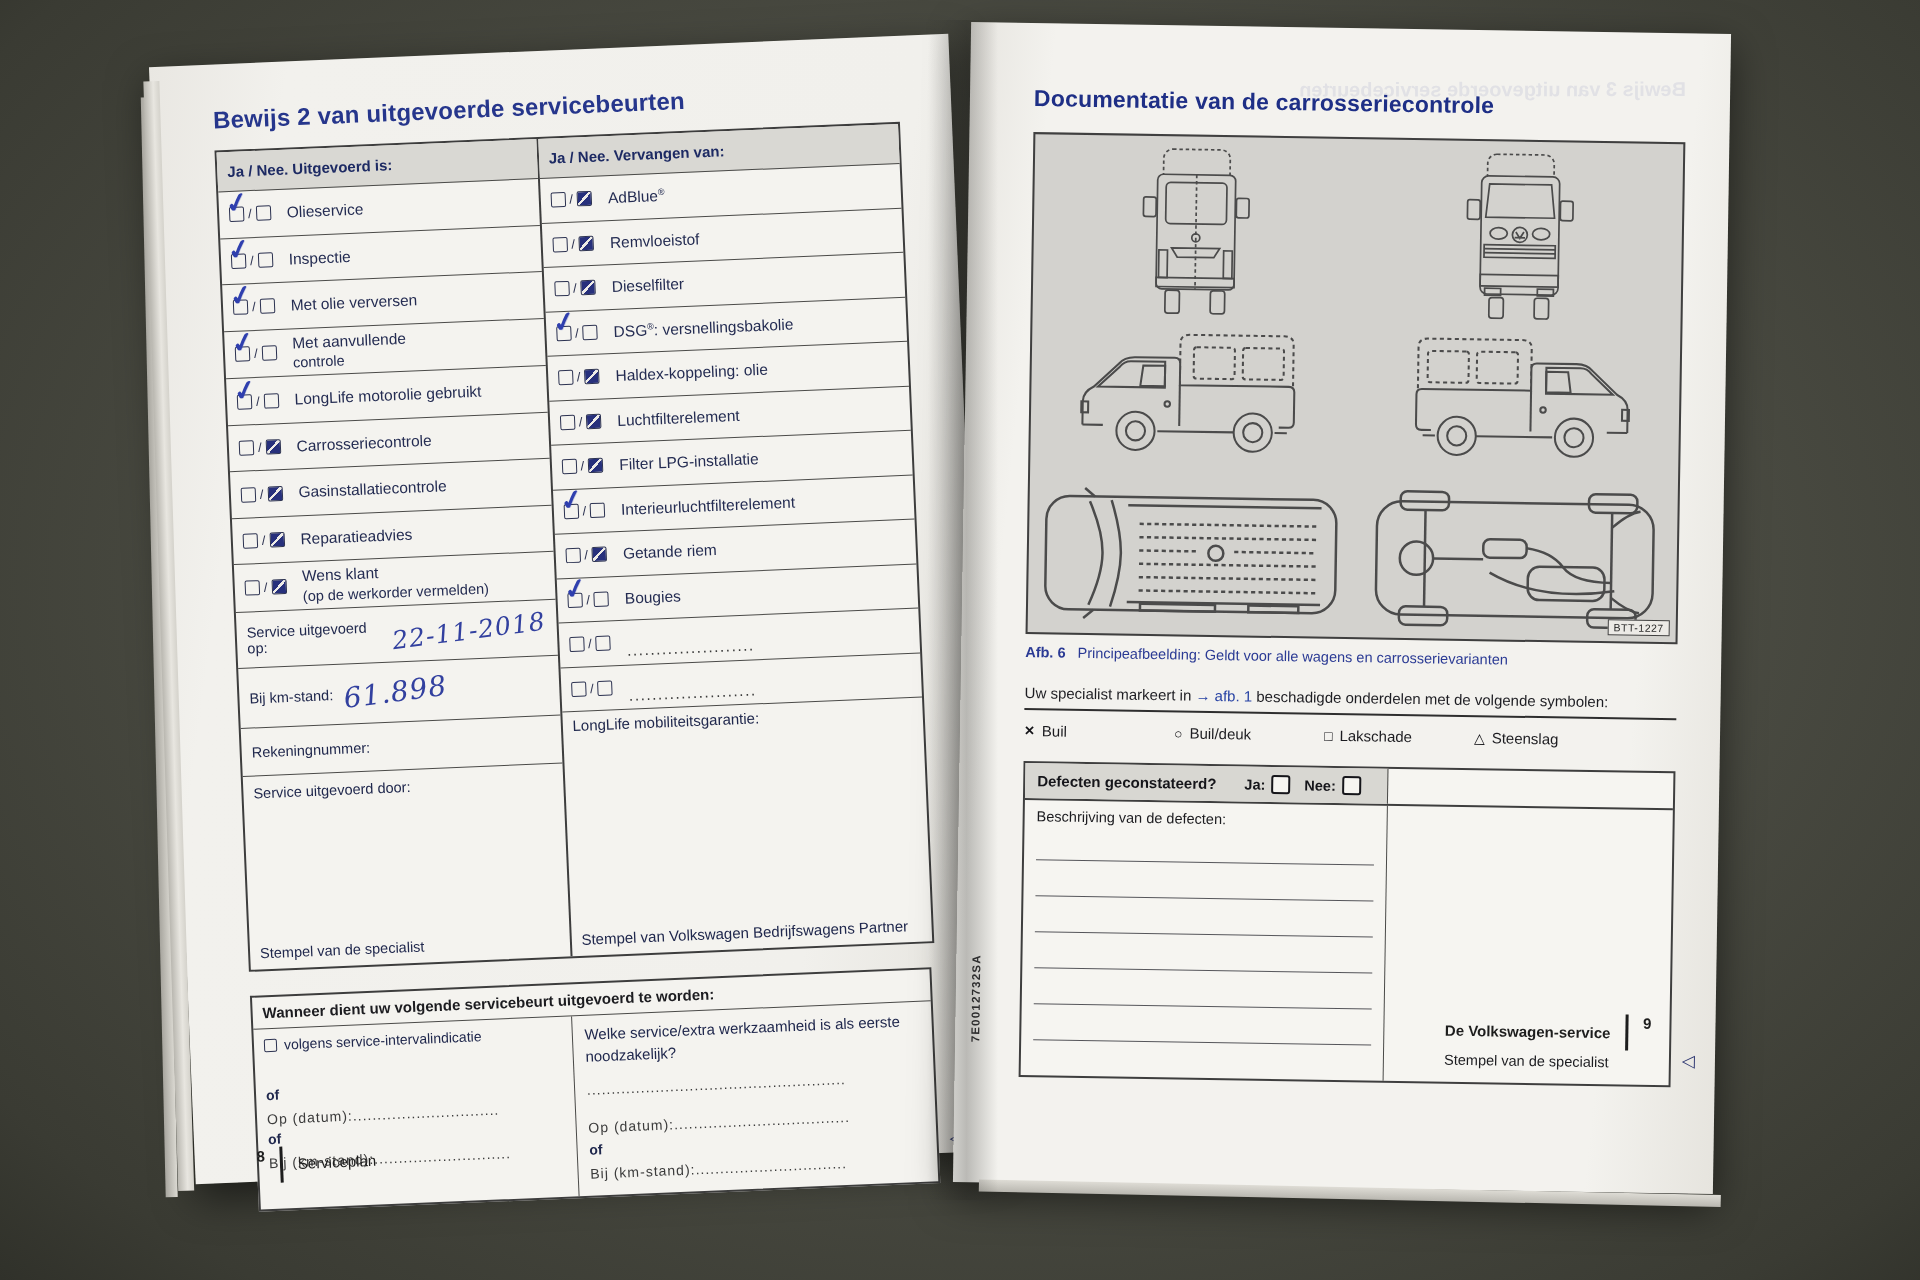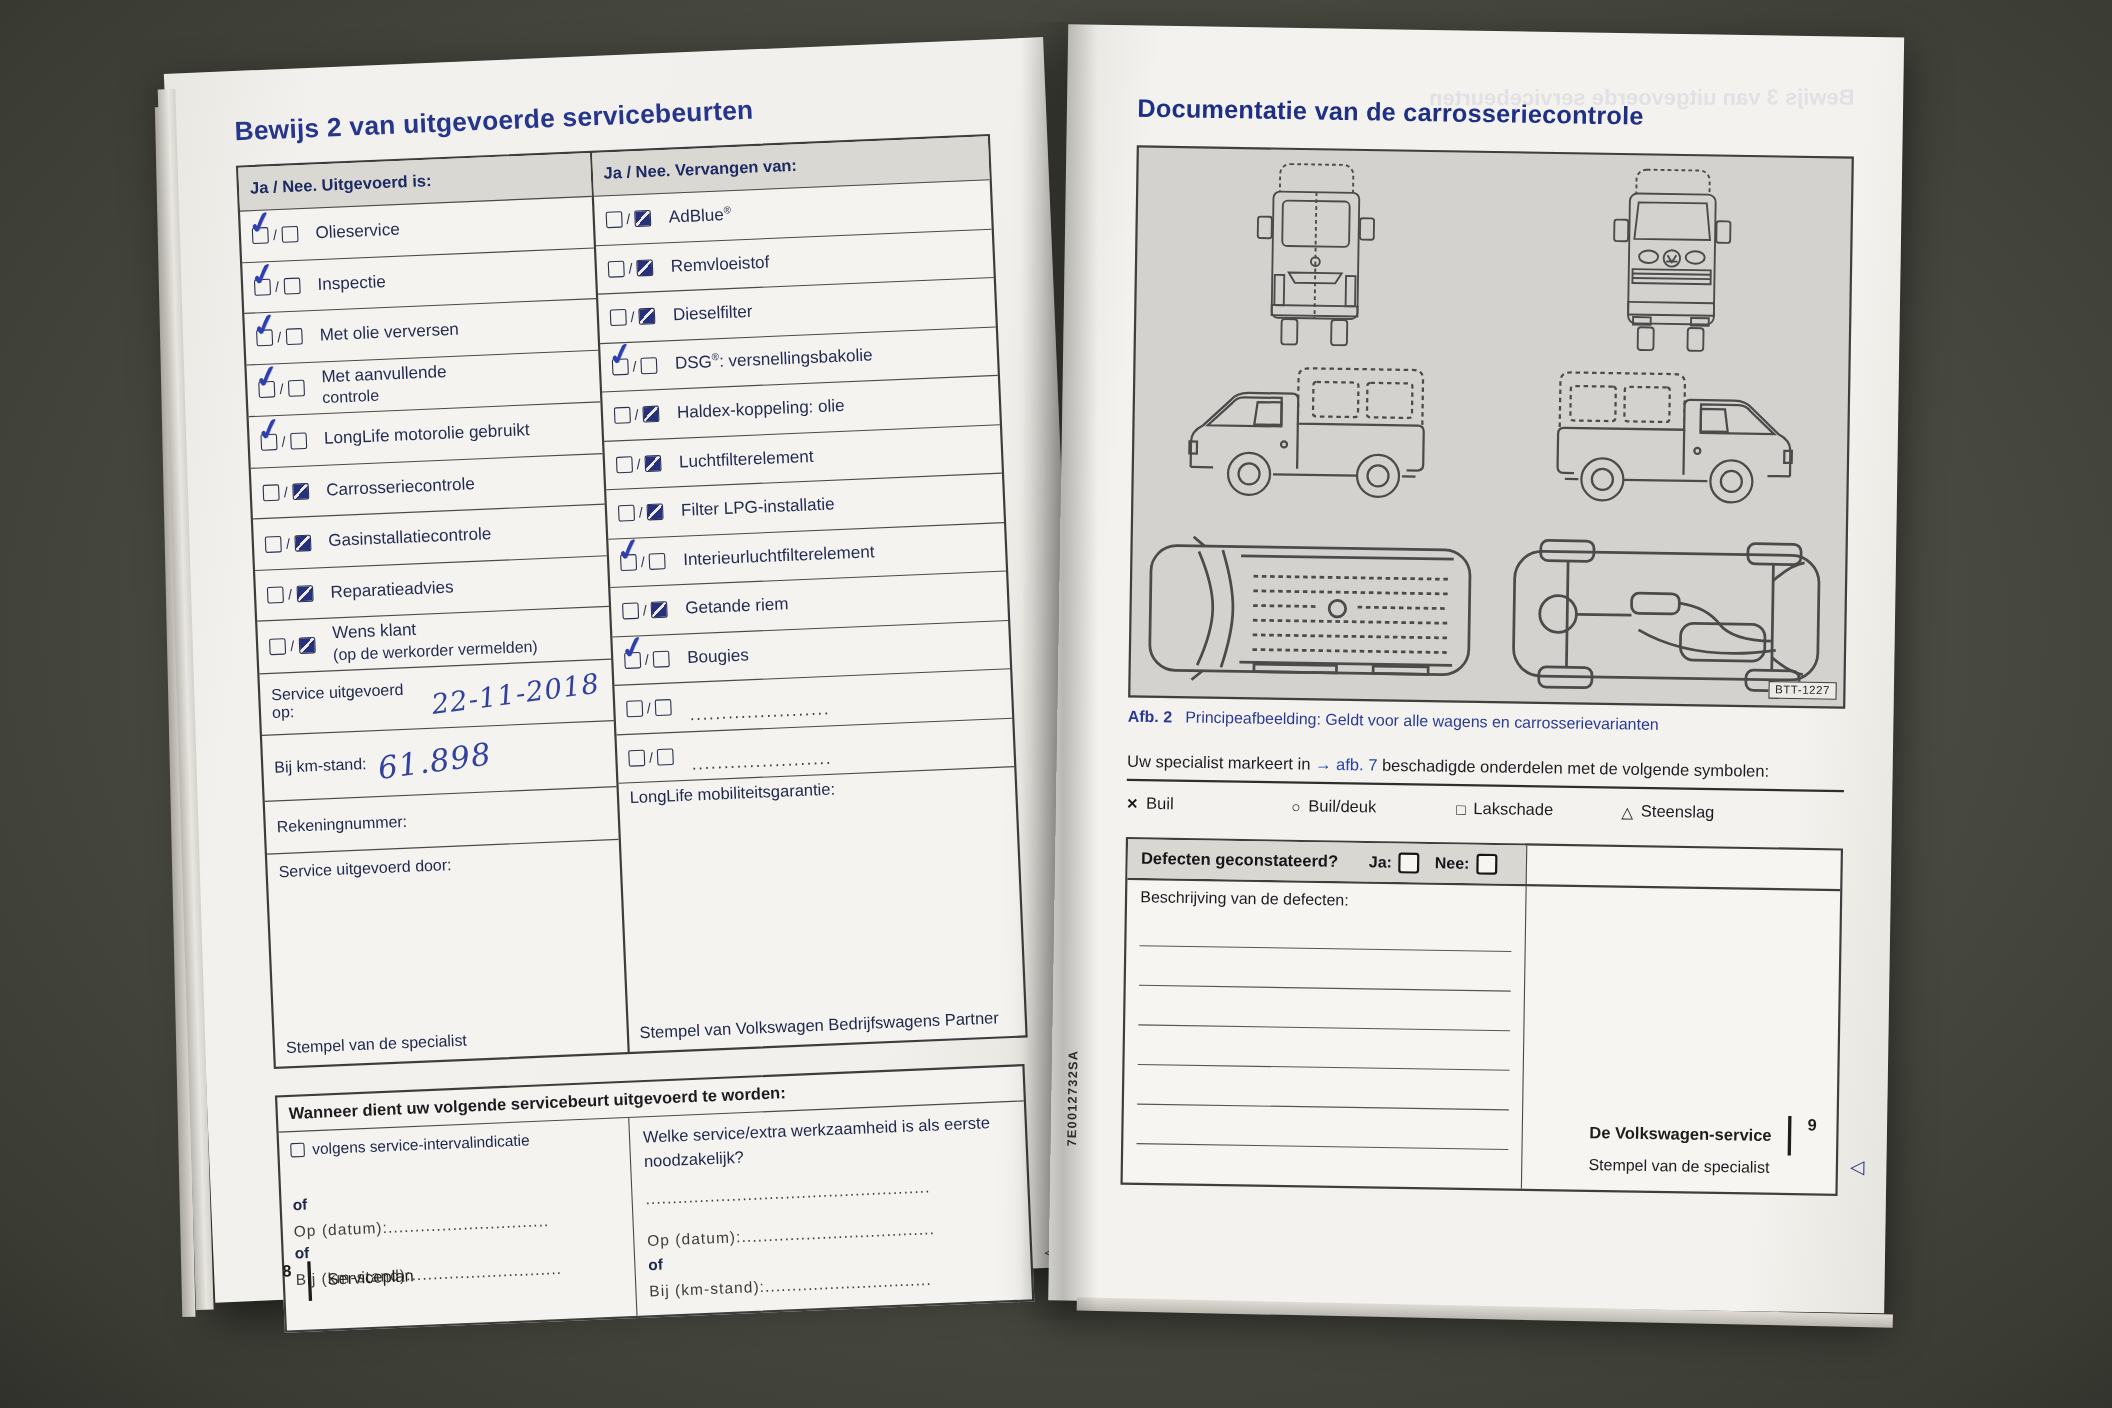--- a/index.html
+++ b/index.html
@@ -481,25 +481,25 @@
           <path d="M150 96 q60 34 150 20"></path>
           <rect x="196" y="88" width="92" height="40" rx="14"></rect>
           <path d="M296 40 q20-18 34-20"></path>
             <path d="M296 124 q20 16 34 18"></path>
         </g>
       </svg>
       <span class="fig-code">BTT-1227</span>
     </div>
 
     <div class="caption">
-      <span class="cap-label">Afb. 2</span>
+      <span class="cap-label">Afb. 6</span>
       <span>Principeafbeelding: Geldt voor alle wagens en carrosserievarianten</span>
     </div>
 
-    <div class="instruction"><span>Uw specialist markeert in </span><span class="link">→ afb. 7</span><span> beschadigde onderdelen met de volgende symbolen:</span></div>
+    <div class="instruction"><span>Uw specialist markeert in </span><span class="link">→ afb. 1</span><span> beschadigde onderdelen met de volgende symbolen:</span></div>
 
     <div class="legend">
       <span class="leg-item">
         <span class="leg-sym kras">✕</span>
         <span>Buil</span>
         </span>
       <span class="leg-item">
         <span class="leg-sym">○</span>
         <span>Buil/deuk</span>
         </span>

